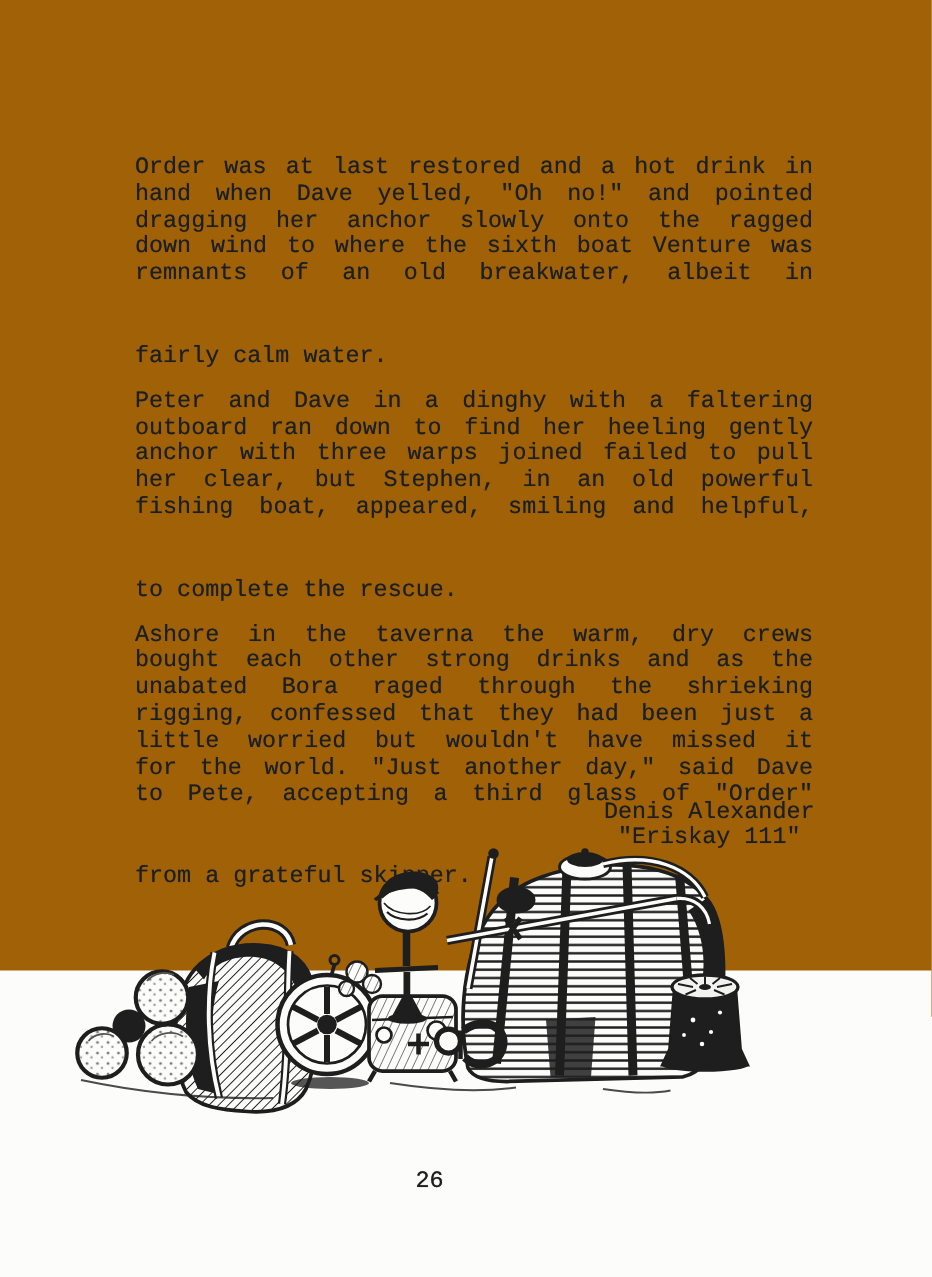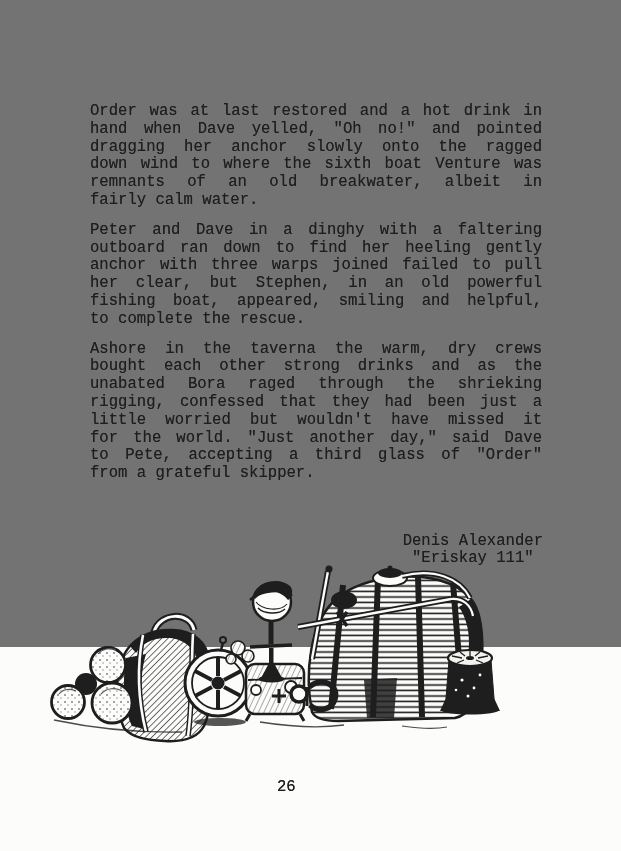--- a/index.html
+++ b/index.html
@@ -6,40 +6,40 @@
   body {
     width:621px; height:851px;
     background:#fcfcfa;
     font-family:"Liberation Mono", monospace;
     color:#1e1e1e;
     overflow:hidden;
   }
   .page {
     position:relative;
     width:621px; height:647px;
-    background:#737373;
+    background:#a16207;
   }
   .textblock {
     position:absolute;
     left:90px; top:103px; width:452px;
     font-size:15.6px;
     line-height:17.8px;
     letter-spacing:0;
     text-shadow:0 0 .5px #3a3a3a;
   }
   .paragraph { margin:0 0 12px 0; }
   .line {
     text-align:justify;
     text-align-last:justify;
     -moz-text-align-last:justify;
     white-space:normal;
     height:17.8px;
     overflow:hidden;
   }
-  .line.last { text-align-last:left; -moz-text-align-last:left; }
+  .line.last { text-align-last:left;margin-top:37px; -moz-text-align-last:left; }
   .signature {
     position:absolute;
     right:78px; top:533px;
     text-align:center;
     font-size:15.6px;
     line-height:17.2px;
     text-shadow:0 0 .5px #3a3a3a;
   }
   .pagenumber {
     position:absolute;

